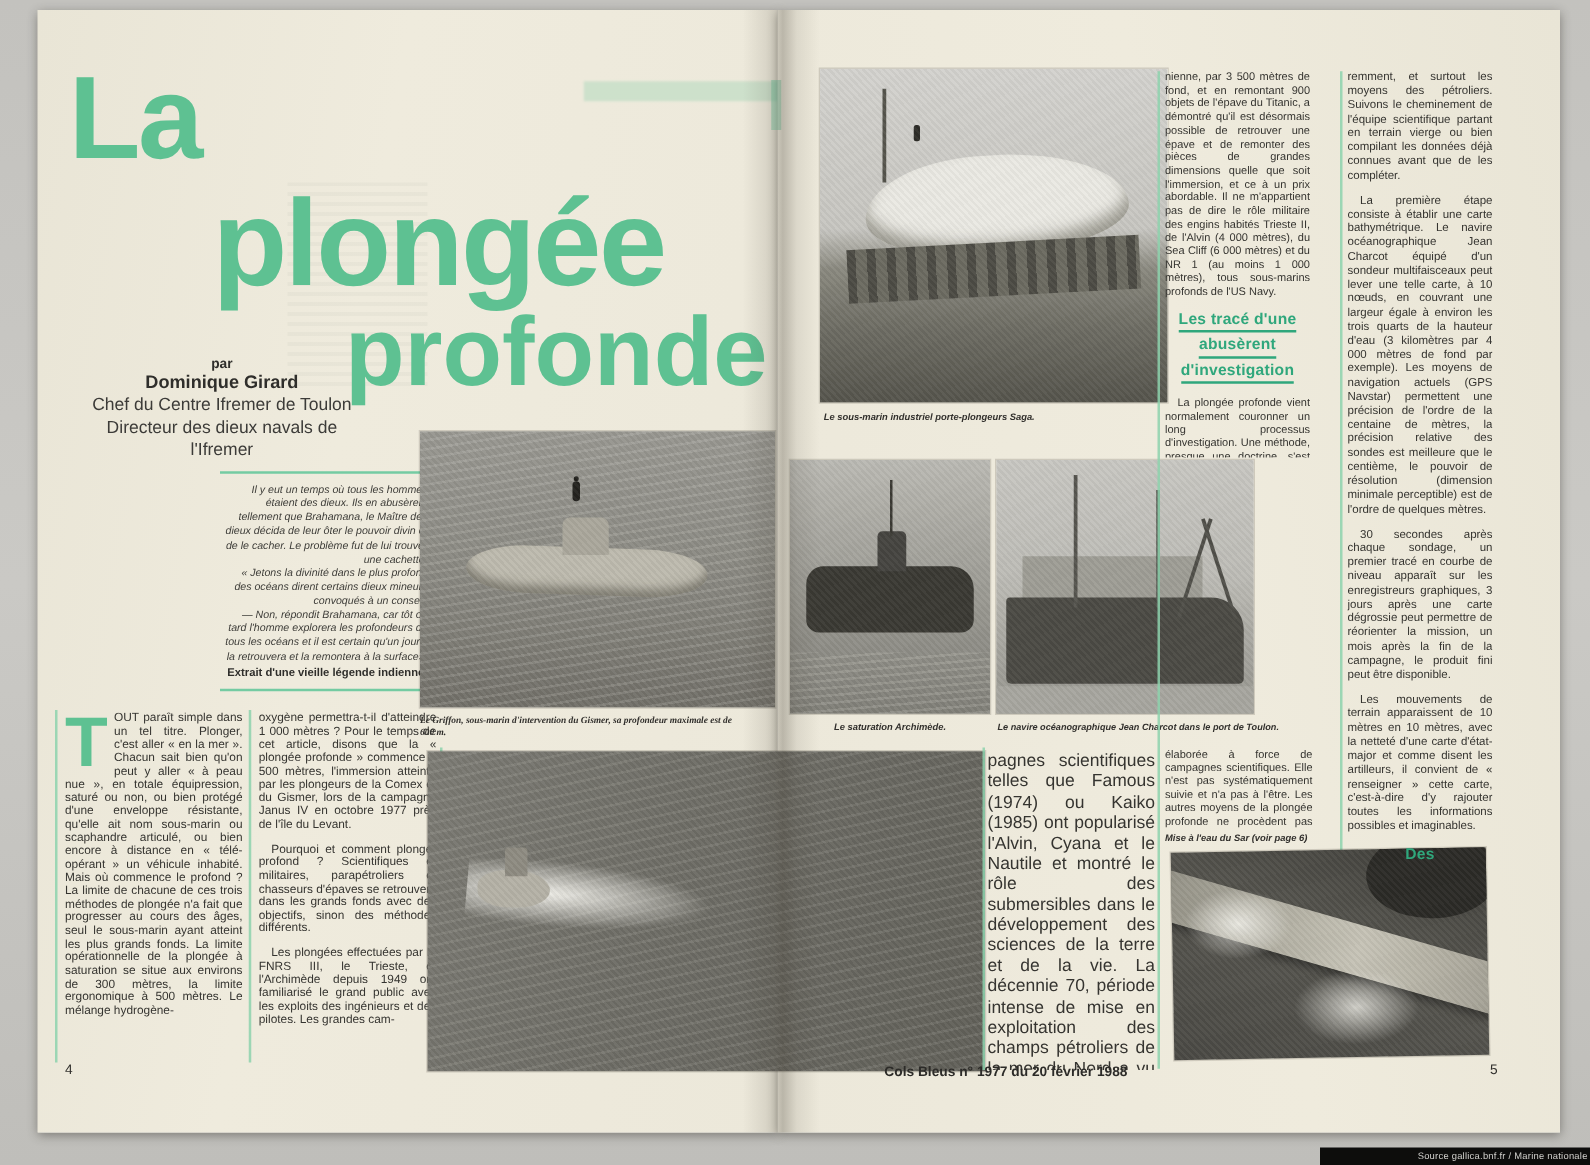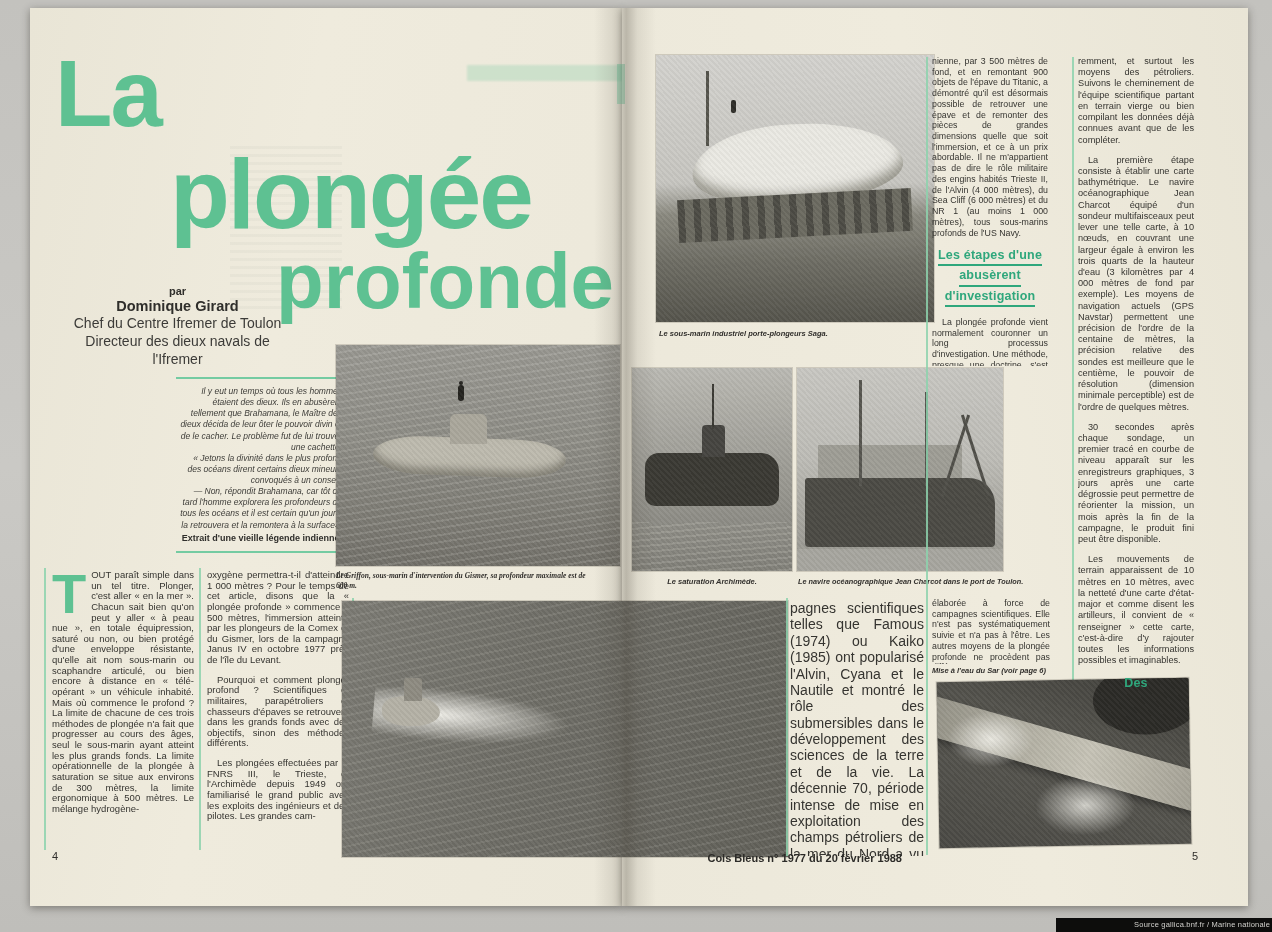--- a/index.html
+++ b/index.html
@@ -198,21 +198,21 @@
   <div class="vline" style="left:926px;top:57px;height:798px;"></div>
   <div class="vline" style="left:1072px;top:57px;height:632px;"></div>
 
   <div class="col colR" style="left:790px;top:600px;width:134px;height:256px;font-size:14px;line-height:1.17;">
     <p>pagnes scientifiques telles que Famous (1974) ou Kaiko (1985) ont popularisé l'Alvin, Cyana et le Nautile et montré le rôle des submersibles dans le développement des sciences de la terre et de la vie. La décennie 70, période intense de mise en exploitation des champs pétroliers de la mer du Nord a vu l'essor et le déclin du petit sous-marin industriel, cependant que le Premier ministre assistait le 16 octobre à Marseille à la première mise à l'eau du Saga, avatar de l'Argyronète, sous-marin industriel porte-plongeurs de 300 tonnes. Cette année, le Nautile, en remontant une importante partie d'un DC 9 disparu 7 ans plus tôt en mer Tyrrhé-</p>
   </div>
 
   <div class="col colR" style="left:932px;top:56px;width:116px;height:310px;font-size:8.8px;">
     <p>nienne, par 3 500 mètres de fond, et en remontant 900 objets de l'épave du Titanic, a démontré qu'il est désormais possible de retrouver une épave et de remonter des pièces de grandes dimensions quelle que soit l'immersion, et ce à un prix abordable. Il ne m'appartient pas de dire le rôle militaire des engins habités Trieste II, de l'Alvin (4 000 mètres), du Sea Cliff (6 000 mètres) et du NR 1 (au moins 1 000 mètres), tous sous-marins profonds de l'US Navy.</p>
     <div class="gh">
-      <span class="ln"><span>Les étapes d'une</span></span>
+      <span class="ln"><span>Les tracé d'une</span></span>
       <span class="ln"><span>abusèrent</span></span>
       <span class="ln"><span>d'investigation</span></span>
     </div>
     <p class="indent">La plongée profonde vient normalement couronner un long processus d'investigation. Une méthode, presque une doctrine, s'est lentement</p>
   </div>
 
   <div class="col colR" style="left:932px;top:598px;width:118px;height:66px;font-size:8.8px;">
     <p>élaborée à force de campagnes scientifiques. Elle n'est pas systématiquement suivie et n'a pas à l'être. Les autres moyens de la plongée profonde ne procèdent pas diffé-</p>
   </div>
 

